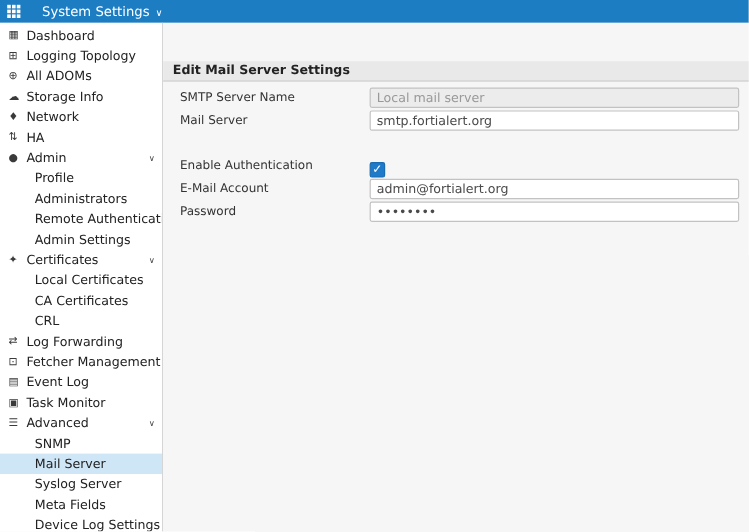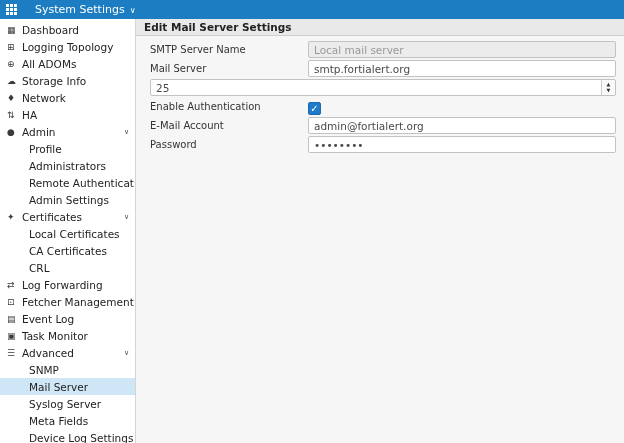--- a/index.html
+++ b/index.html
@@ -15,21 +15,21 @@
   .layout { display:flex; height:424px; }
 
   .sidebar { width:136px; background:#fff; border-right:1px solid #d5d5d5; overflow:hidden; padding-top:2px; flex-shrink:0; }
   .side-item { height:17px; display:flex; align-items:center; padding:0 6px 0 7px; font-size:10.5px; color:#222; cursor:pointer; white-space:nowrap; }
   .side-item .icon { width:15px; font-size:9px; color:#3a3a3a; flex-shrink:0; text-align:left; }
   .side-item.child { padding-left:29px; }
   .side-item.selected { background:var(--selected,#cfe6f7); }
   .side-item .chev { margin-left:auto; font-size:7px; color:#444; }
 
   .content { flex:1; background:#f6f6f6; display:flex; flex-direction:column; min-width:0; }
-  .content-header { height:17px; line-height:16px; background:#e9e9e9; border-bottom:1px solid #cfcfcf; font-size:10.5px; font-weight:bold; color:#222; padding:0 8px; }
+  .content-header { height:17px; line-height:16px; background:#e9e9e9; border-bottom:1px solid #cfcfcf; font-size:10.5px; font-weight:bold; color:#222; padding:0 8px;margin-top:32px; }
 
   .form { padding:5px 8px 0 14px; }
   .form-row { display:flex; align-items:center; height:17px; margin-bottom:2px; }
   .form-label { width:158px; flex-shrink:0; font-size:10px; color:#333; }
   .form-control { flex:1; position:relative; }
   input.txt { width:100%; height:17px; border:1px solid #c2c2c2; border-radius:2px; font-size:10.5px; font-family:inherit; color:#4a4a4a; padding:0 5px; background:#fff; outline:none; display:block; }
   input.txt:disabled { background:#ececec; color:#999; }
   .stepper { position:absolute; right:1px; top:1px; bottom:1px; width:14px; border-left:1px solid #ccc; display:flex; flex-direction:column; align-items:center; justify-content:center; gap:1px; background:#fafafa; border-radius:0 2px 2px 0; cursor:pointer; }
   .stepper span { font-size:5px; line-height:5px; color:#333; }
   .checkbox { width:13px; height:13px; background:var(--accent,#1f7ac9); border:1px solid #1a6cb2; border-radius:2px; color:#fff; font-size:10px; line-height:12px; text-align:center; cursor:pointer; display:inline-block; }
@@ -158,27 +158,20 @@
             <input class="txt" type="text" disabled="" value="Local mail server" style="">
           </div>
         </div>
         <div class="form-row">
           <div class="form-label">Mail Server</div>
           <div class="form-control">
             <input class="txt" type="text" value="smtp.fortialert.org" style="">
           </div>
         </div>
         <div class="form-row">
-          <div class="form-control">
-            <input class="txt" type="text" value="25" style="">
-            <div class="stepper">
-              <span>▲</span>
-              <span>▼</span>
-            </div>
-          </div>
         </div>
         <div class="form-row">
           <div class="form-label">Enable Authentication</div>
           <div class="form-control"><span class="checkbox">✓</span></div>
         </div>
         <div class="form-row">
           <div class="form-label">E-Mail Account</div>
           <div class="form-control">
             <input class="txt" type="text" value="admin@fortialert.org" style="">
           </div>

